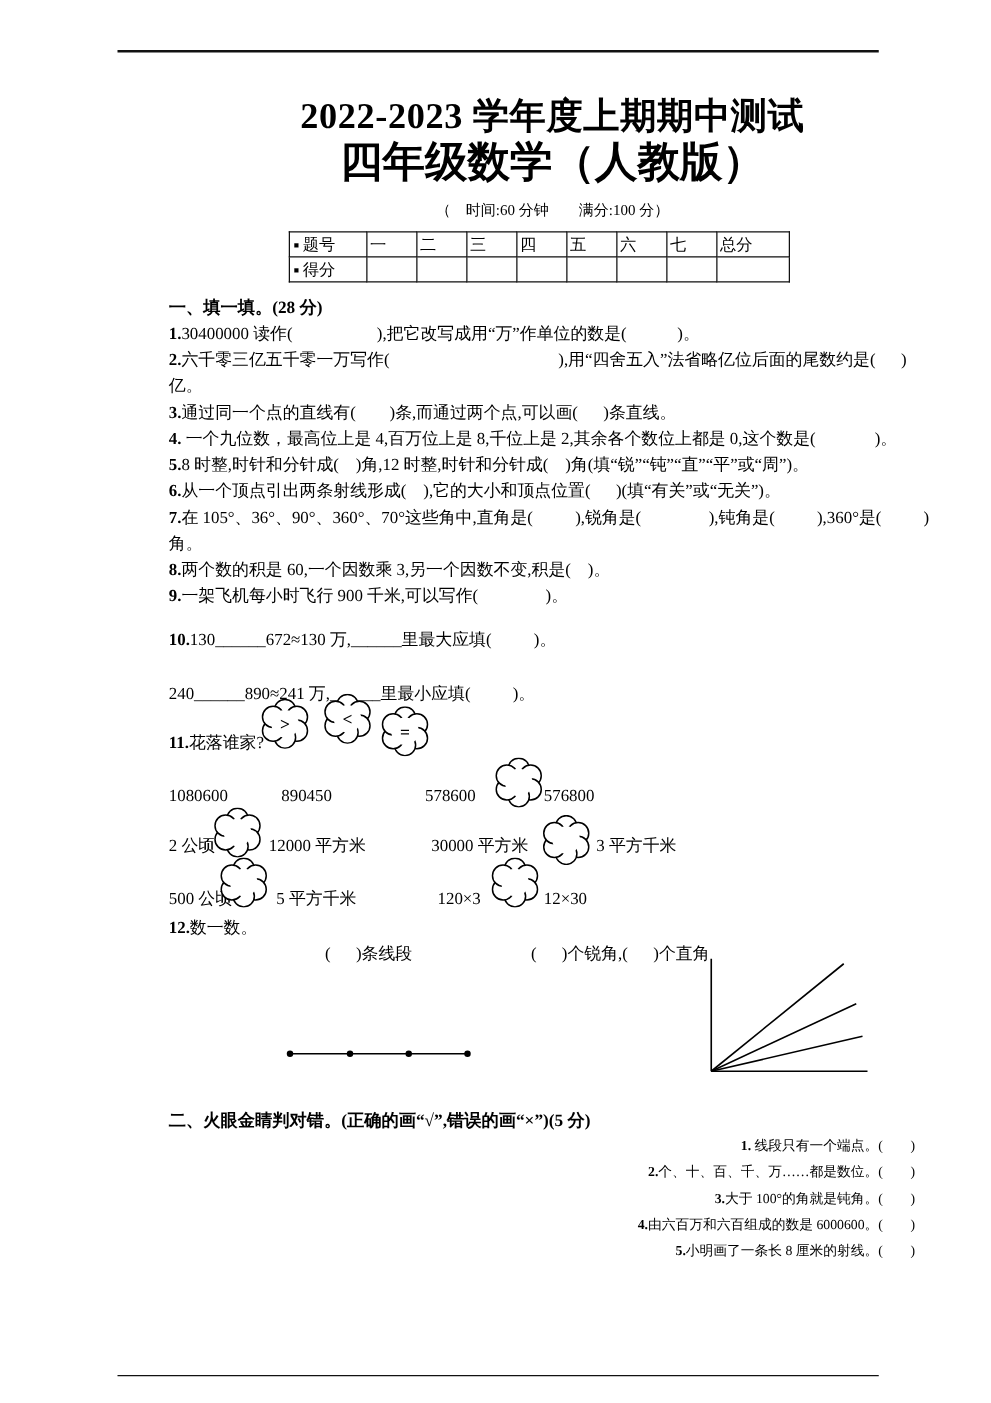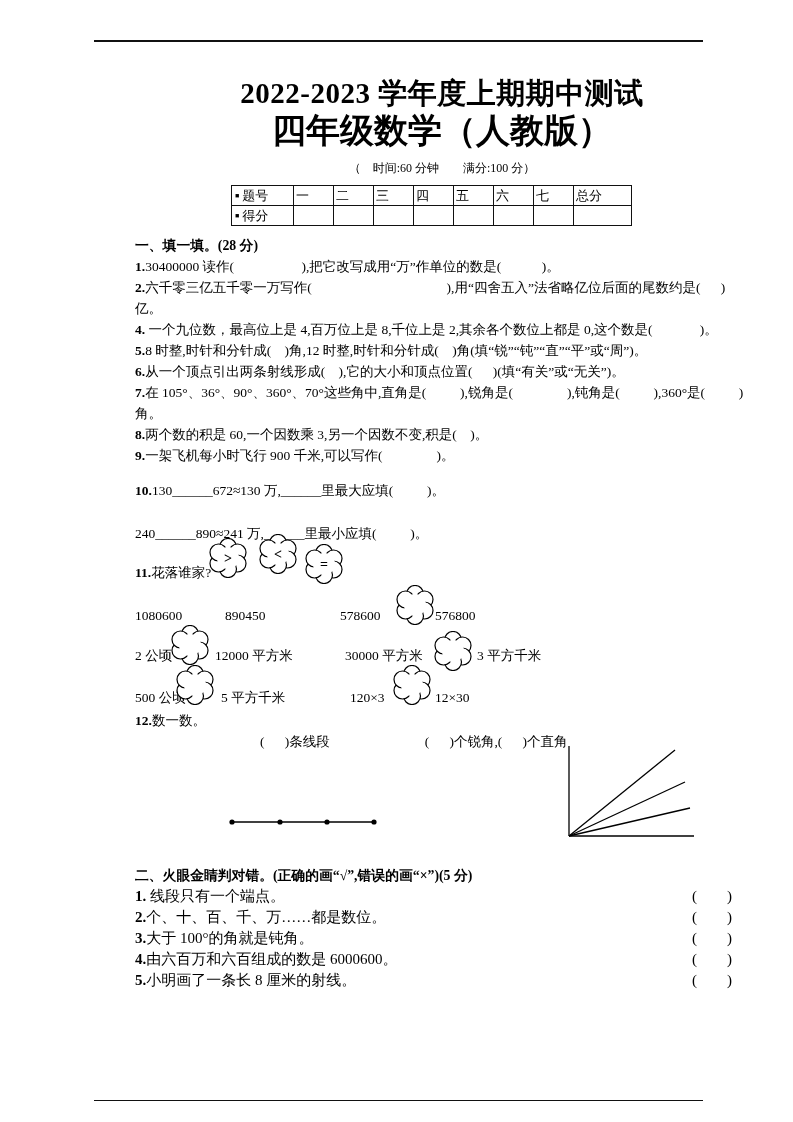--- a/index.html
+++ b/index.html
@@ -34,22 +34,22 @@
   .q11-label { position:absolute; left:0; top:18px; margin:0; white-space:pre; line-height:21px; }
   .q11 .t { position:absolute; white-space:pre; line-height:21px; }
   .flower { position:absolute; }
   .flower text { font-size:14px; font-weight:bold; font-family:"Liberation Serif","DejaVu Serif",serif; }
 
   .q12-counts { display:flex; font-size:13.5px; line-height:21px; white-space:pre; }
   .figures { position:relative; height:104px; }
   .seg-fig { position:absolute; left:93px; top:62px; }
   .angle-fig { position:absolute; left:428px; top:-8px; }
 
-  .tf-row { display:flex; justify-content:space-between; width:597px;
-            font-size:15px; line-height:21px;gap:36px; }
+  .tf-row { display:flex; justify-content:flex-end; width:597px;
+            font-size:11px; line-height:21px; }
   .tf-text { white-space:pre-wrap; }
   .tf-bracket { white-space:pre; }
 </style>
 </head>
 <body>
 
 <div class="page">
 
   <svg width="0" height="0" style="position:absolute" aria-hidden="true">
     <defs>
@@ -98,20 +98,21 @@
         <td class="c"></td>
         <td class="cw"></td>
       </tr>
     </tbody>
       </table>
 
     <p class="sec-title">一、填一填。(28 分)</p>
 
     <p class="q"><b>1.</b><span>30400000 读作(                    ),把它改写成用“万”作单位的数是(            )。</span></p>
     <p class="q"><b>2.</b><span>六千零三亿五千零一万写作(                                        ),用“四舍五入”法省略亿位后面的尾数约是(      )亿。</span></p>
+    <p class="q"><b>3.</b><span>通过同一个点的直线有(        )条,而通过两个点,可以画(      )条直线。</span></p>
     <p class="q"><b>4.</b><span> 一个九位数，最高位上是 4,百万位上是 8,千位上是 2,其余各个数位上都是 0,这个数是(              )。</span></p>
     <p class="q"><b>5.</b><span>8 时整,时针和分针成(    )角,12 时整,时针和分针成(    )角(填“锐”“钝”“直”“平”或“周”)。</span></p>
     <p class="q"><b>6.</b><span>从一个顶点引出两条射线形成(    ),它的大小和顶点位置(      )(填“有关”或“无关”)。</span></p>
     <p class="q"><b>7.</b><span>在 105°、36°、90°、360°、70°这些角中,直角是(          ),锐角是(                ),钝角是(          ),360°是(          )角。</span></p>
     <p class="q"><b>8.</b><span>两个数的积是 60,一个因数乘 3,另一个因数不变,积是(    )。</span></p>
     <p class="q"><b>9.</b><span>一架飞机每小时飞行 900 千米,可以写作(                )。</span></p>
 
     <p class="q gap14"><b>10.</b><span>130______672≈130 万,______里最大应填(          )。</span></p>
     <p class="q gap22"><span>240______890≈241 万,______里最小应填(          )。</span></p>
 

